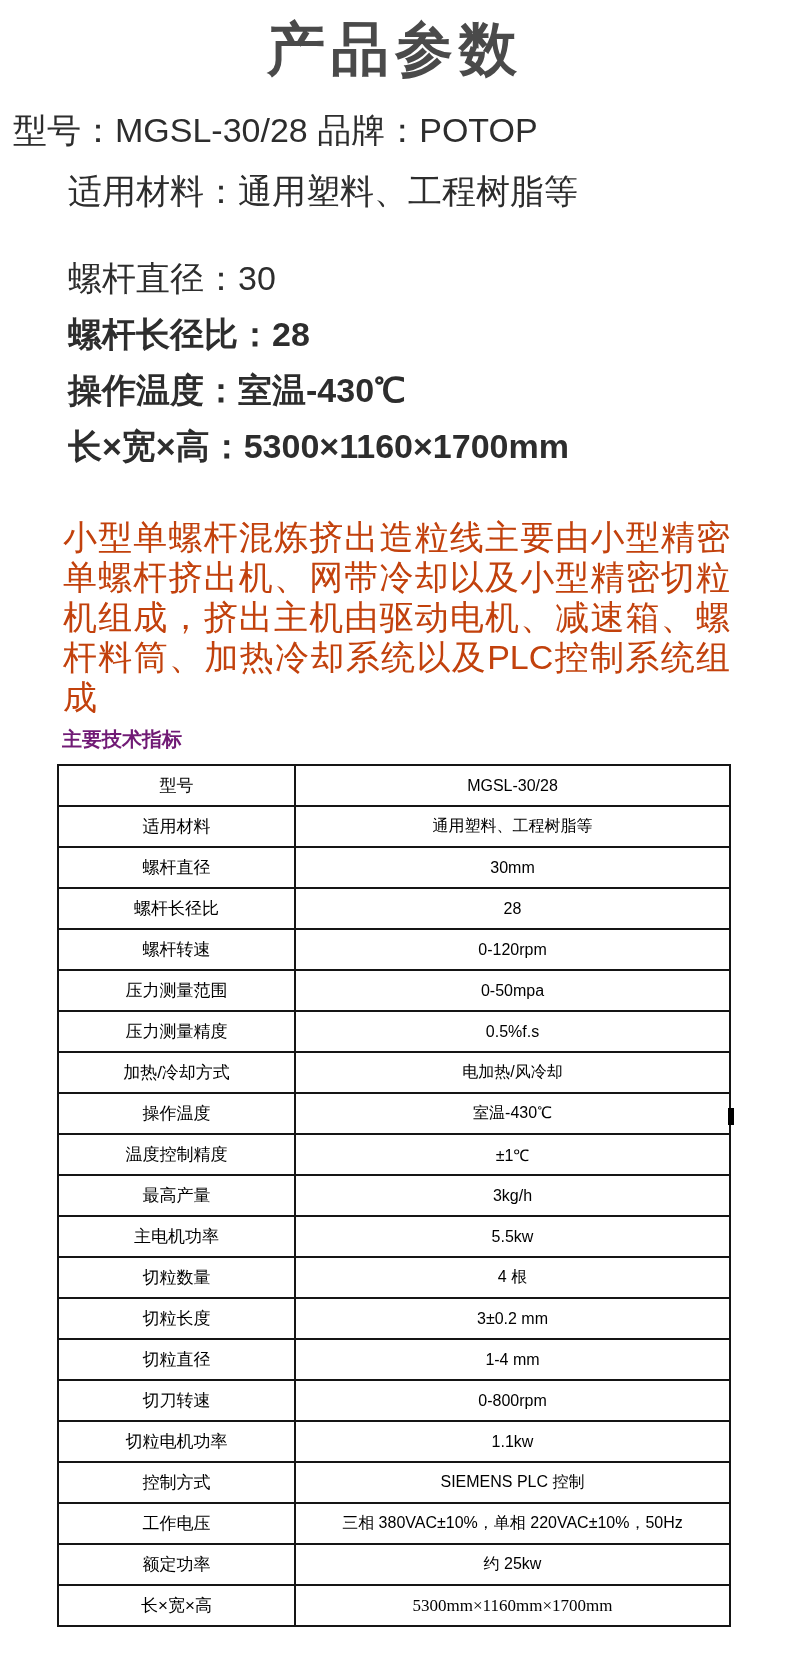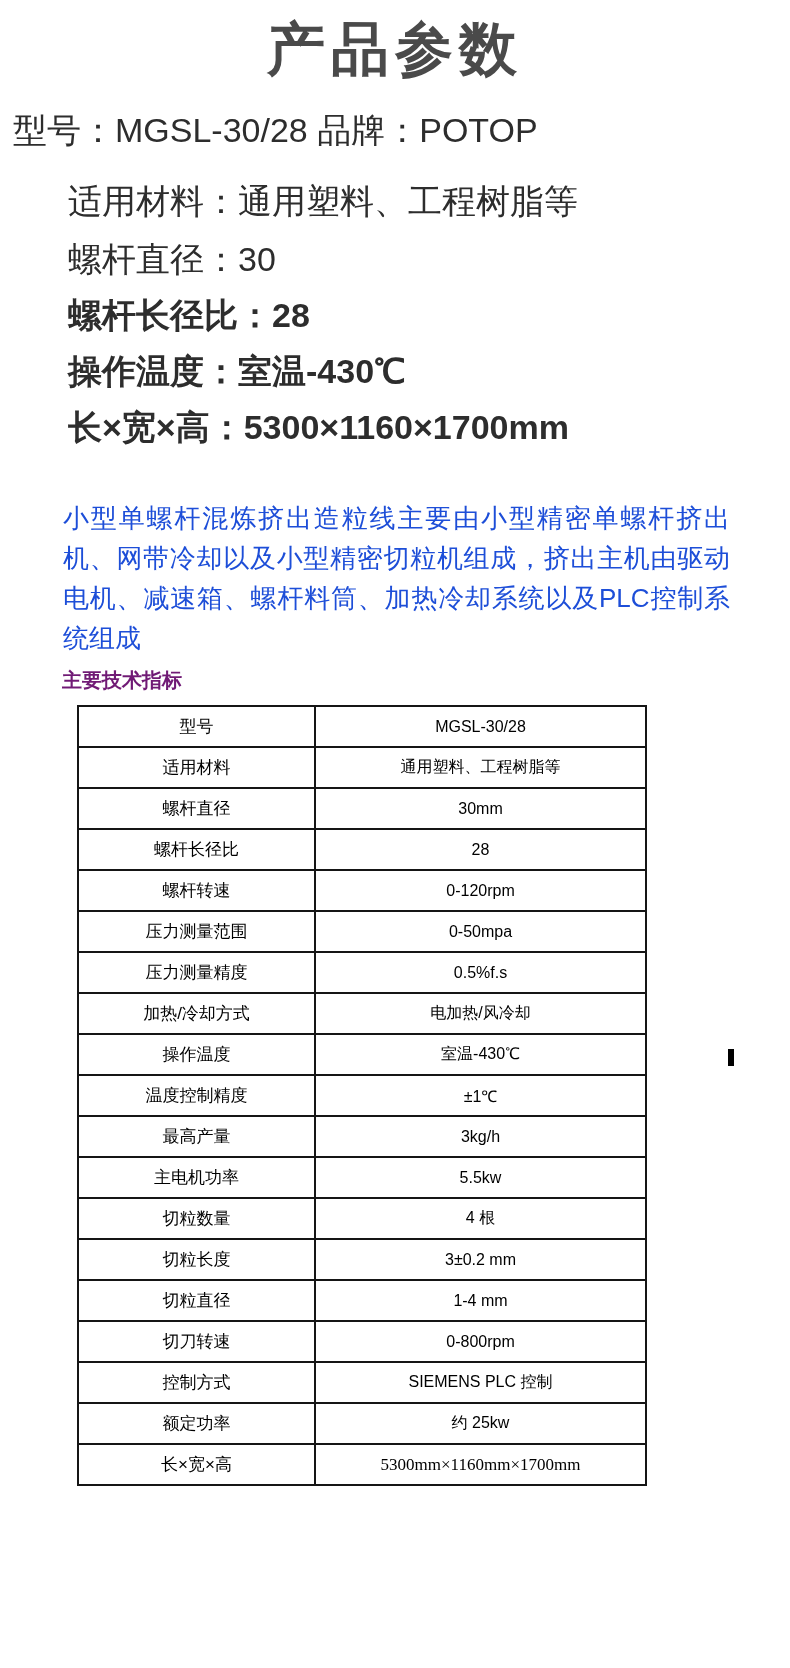--- a/index.html
+++ b/index.html
@@ -27,50 +27,49 @@
   }
   .intro-line {
     margin: 0 60px 0 68px;
     font-size: 34px;
     line-height: 36px;
     font-weight: 500;
     color: #2d2d2d;
     white-space: nowrap;
   }
   .model-line   { margin-top: 28px; margin-left: 13px; }
-  .material-line{ margin-top: 35px; }
-  .spec-line-0  { margin-top: 22px; }
+  .material-line{ margin-top: 25px; }
+  .spec-line-0  { margin-top: 51px; }
   .spec-line-1, .spec-line-2, .spec-line-3 { margin-top: 20px; font-weight: bold; }
   .description {
     margin: 53px 60px 0 63px;
     width: 667px;
-    font-size: 26px;
+    font-size: 34px;
     line-height: 40px;
     font-weight: 500;
-    color: #1d4ed8;
+    color: #c2410c;
     text-align: justify;
     word-break: break-all;
   }
   .table-heading {
     margin: 10px 0 0 62px;
     font-size: 20px;
     line-height: 24px;
     font-weight: bold;
     color: #701a75;
   }
   .table-wrap {
     position: relative;
     margin: 13px 0 0 57px;
     width: 674px;
   }
   table.spec-table {
     border-collapse: collapse;
-    width: 570px;
+    width: 674px;
     table-layout: fixed;
-    margin-left: 20px;
   }
   table.spec-table td {
     border: 2px solid #151515;
     height: 39px;
     text-align: center;
     vertical-align: middle;
     padding: 0 6px;
     color: #000000;
     overflow: hidden;
   }
@@ -195,26 +194,34 @@
   <tr>
     <td class="label-cell">切粒直径</td>
     <td class="value-cell">1-4 mm</td>
   </tr>
 
   <tr>
     <td class="label-cell">切刀转速</td>
     <td class="value-cell">0-800rpm</td>
   </tr>
 
+  <tr>
+    <td class="label-cell">切粒电机功率</td>
+    <td class="value-cell">1.1kw</td>
+  </tr>
 
   <tr>
     <td class="label-cell">控制方式</td>
     <td class="value-cell">SIEMENS PLC 控制</td>
   </tr>
 
+  <tr>
+    <td class="label-cell">工作电压</td>
+    <td class="value-cell">三相 380VAC±10%，单相 220VAC±10%，50Hz</td>
+  </tr>
 
   <tr>
     <td class="label-cell">额定功率</td>
     <td class="value-cell">约 25kw</td>
   </tr>
 
   <tr>
     <td class="label-cell">长×宽×高</td>
     <td class="value-cell">5300mm×1160mm×1700mm</td>
   </tr>

